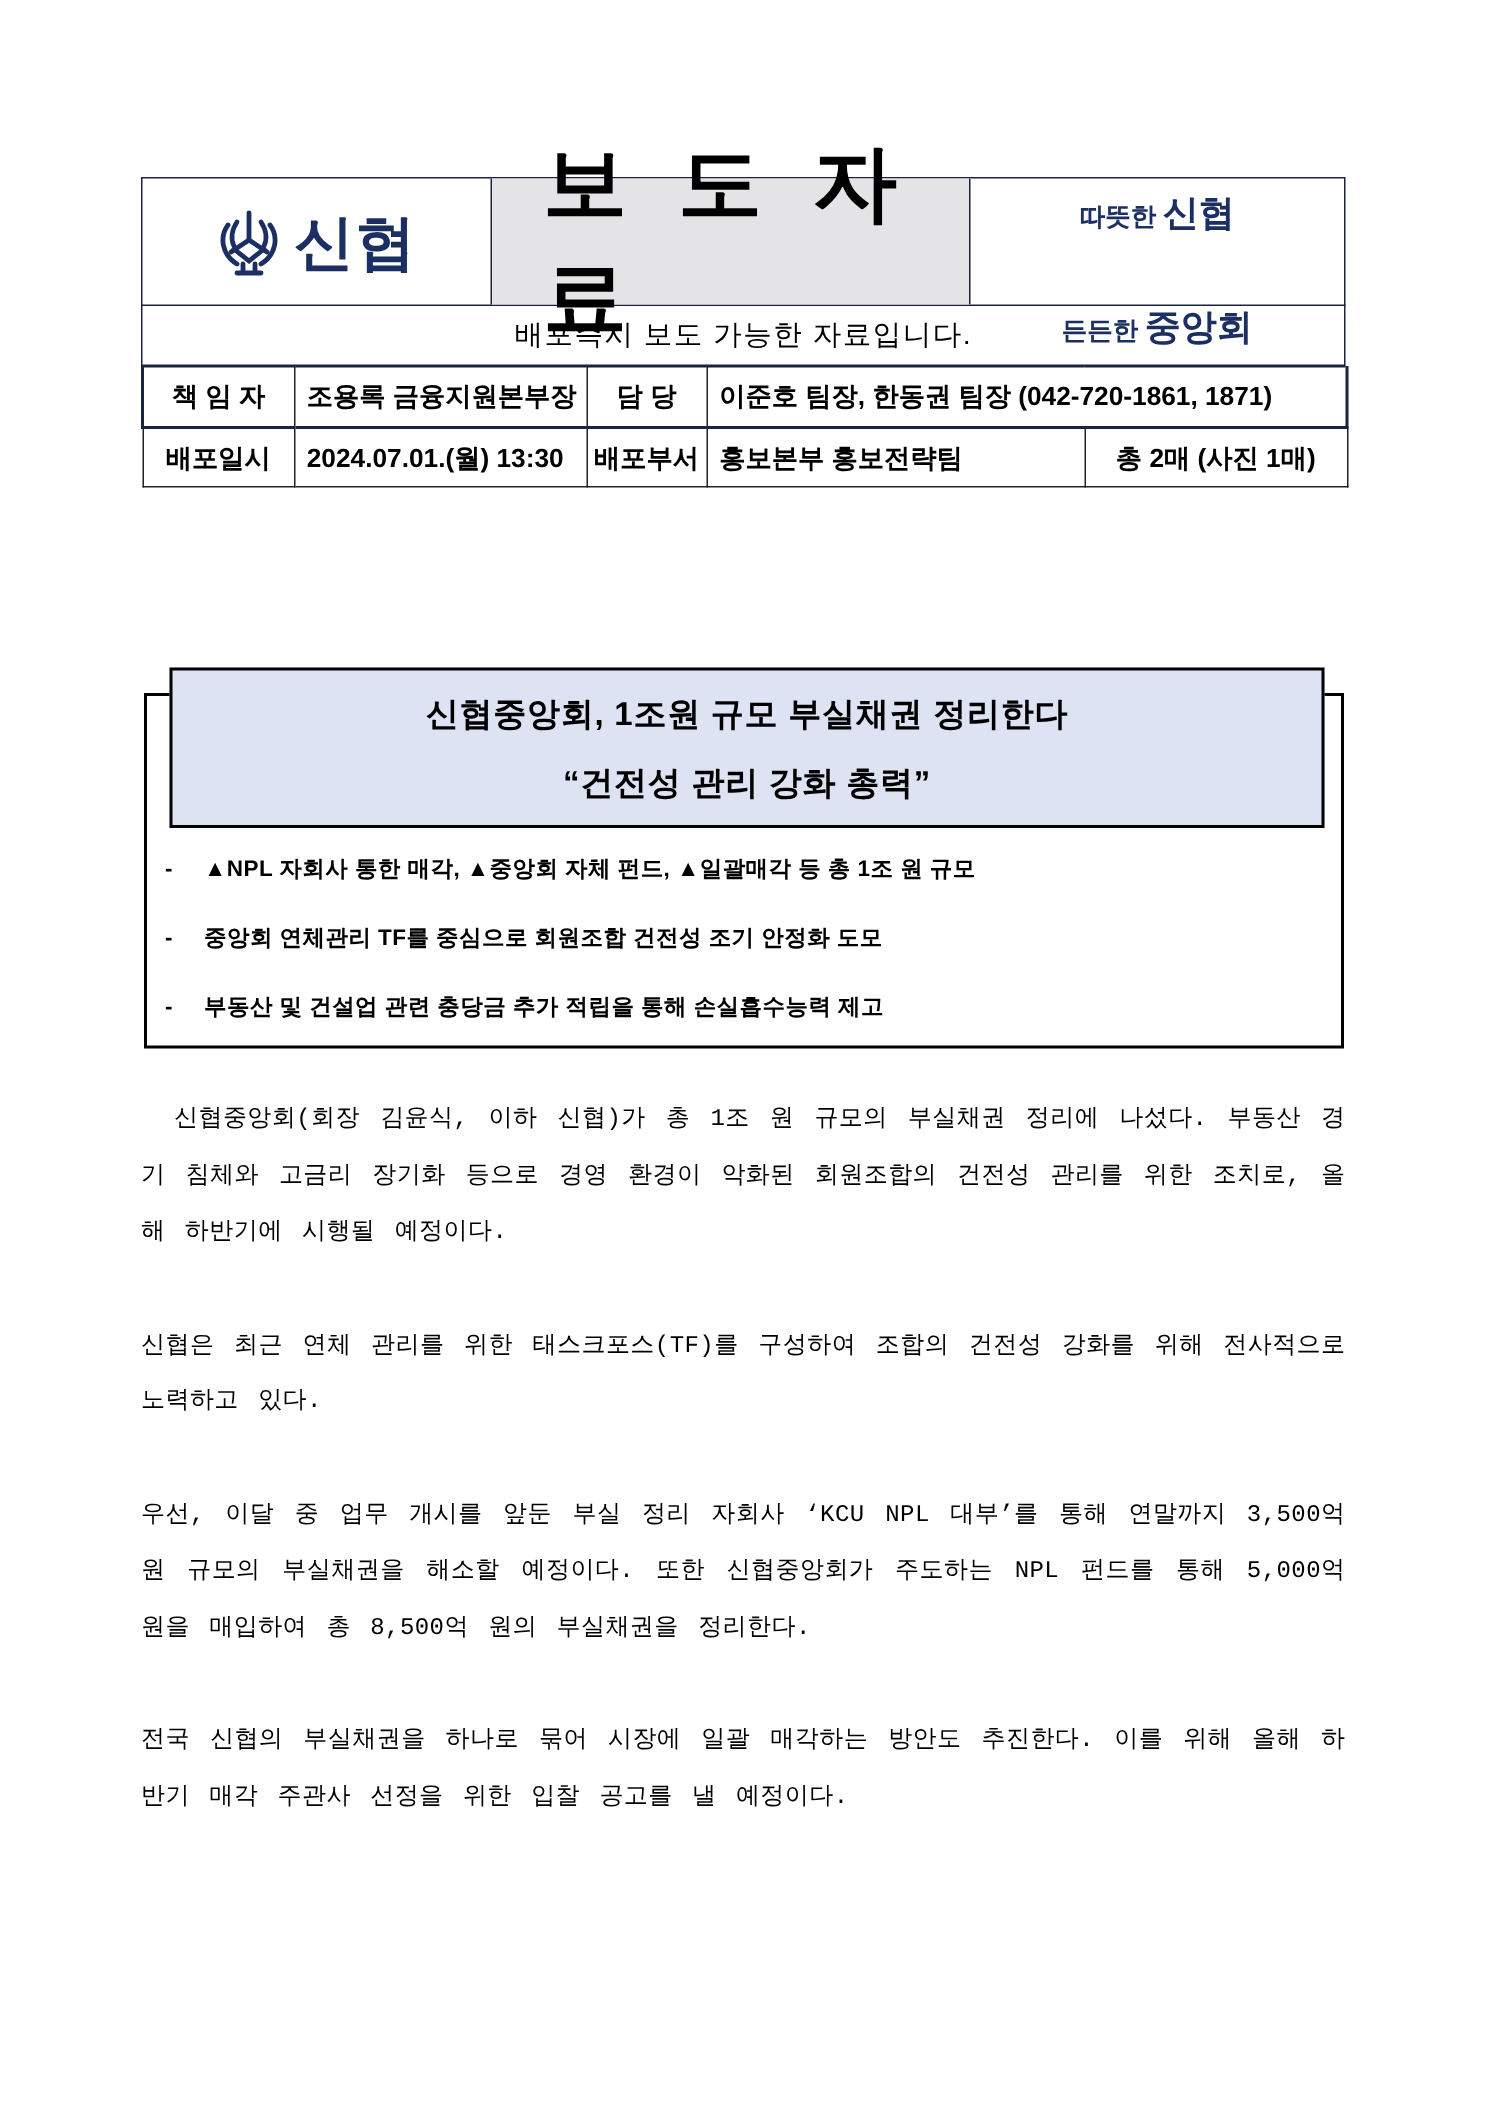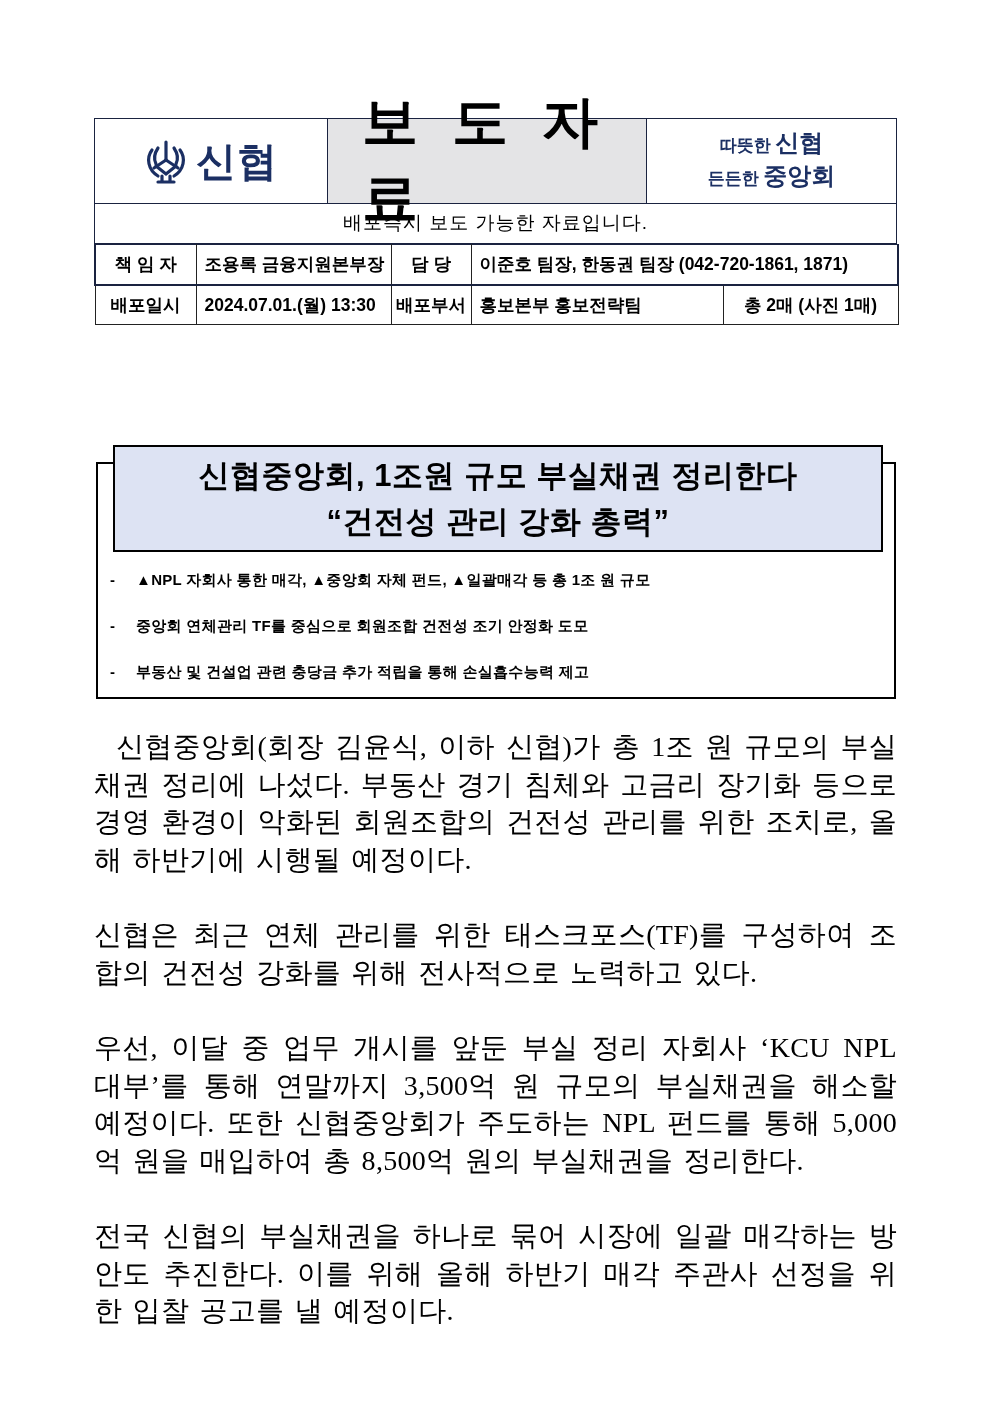--- a/index.html
+++ b/index.html
@@ -9,21 +9,21 @@
   
   .hdr { position: absolute; left: 94px; top: 118px; width: 803px; height: 86px;
          border: 1.5px solid #1a2340; box-sizing: border-box; display: flex; }
   .hdr .cell { box-sizing: border-box; height: 100%; display: flex; align-items: center; justify-content: center; }
   .hdr .logo { width: 233px; border-right: 1.5px solid #1a2340; gap: 8px; }
   .hdr .title { width: 319px; background: #e4e4e6; border-right: 1.5px solid #1a2340; }
   .hdr .slogan { flex: 1; flex-direction: column; align-items: center; }
   .logo-mark { width: 44px; height: 46px; }
   .logo-text { font-size: 40px; font-weight: bold; color: #1b2f63; letter-spacing: 1px; }
   .title-text { font-size: 56px; font-weight: bold; color: #000000; letter-spacing: 34px; margin-left: 34px; }
-  .slogan-line { line-height: 30px; color: #1b2f63; font-weight: bold; white-space: nowrap; }
+  .slogan-line { line-height: 30px; color: #1b2f63; font-weight: bold; white-space: nowrap; margin-top: 43px; }
   .slogan-line .small { font-size: 17px; }
   .slogan-line .big { font-size: 24px; }
 
   
   .notice { position: absolute; left: 94px; top: 203px; width: 803px; height: 41px;
             border: 1.5px solid #1a2340; border-top: none; box-sizing: border-box;
             display: flex; align-items: center; justify-content: center;
             font-size: 19px; font-weight: normal; letter-spacing: 1px; }
   .info { position: absolute; left: 94px; top: 244px; width: 803px; border-collapse: collapse; table-layout: fixed; }
   .info td { border: 1.2px solid #222; height: 40px; padding: 0 8px; font-size: 17.5px; font-weight: bold; white-space: nowrap; box-sizing: border-box; }
@@ -33,28 +33,28 @@
   .info tr.navy td:last-child { border-right: 2px solid #1a2340; }
   .info tr.navy-top td { border-top: 2px solid #1a2340; }
   .info tr.navy-bot td { border-bottom: 2px solid #1a2340; }
 
   
   .summary { position: absolute; left: 96px; top: 462px; width: 800px; height: 237px;
              border: 2px solid #000; box-sizing: border-box; }
   .headline { position: absolute; left: 113px; top: 445px; width: 770px; height: 107px;
               background: #dde3f3; border: 2px solid #000; box-sizing: border-box;
               display: flex; flex-direction: column; align-items: center; justify-content: center; }
-  .headline .h1, .headline .h2 { font-size: 31px; font-weight: bold; line-height: 46px; letter-spacing: 0.5px; }
+  .headline .h1, .headline .h2 { font-size: 22px; font-weight: bold; line-height: 46px; letter-spacing: 0.5px; }
   .bullets { position: absolute; left: 110px; top: 560px; width: 780px; margin: 0; padding: 0; list-style: none; }
   .bullets li { height: 46px; line-height: 40px; font-size: 15px; font-weight: bold; white-space: nowrap; letter-spacing: 0.3px; }
   .bullets li .dash { display: inline-block; width: 26px; }
 
   
   .body { position: absolute; left: 94px; top: 728px; width: 803px; }
-  .body p { margin: 0; font-family: Liberation Serif, serif; font-size: 28px;
+  .body p { margin: 0; font-family: Liberation Mono, monospace; font-size: 16px;
             line-height: 37.5px; text-align: justify; text-align-last: left; letter-spacing: 0.3px; word-spacing: 3px; }
   .body p.indent { text-indent: 22px; }
   .body .gap { height: 38px; }
 </style>
 </head>
 <body>
 
 <div class="hdr">
   <div class="cell logo">
     <svg class="logo-mark" viewBox="0 0 44 46">

